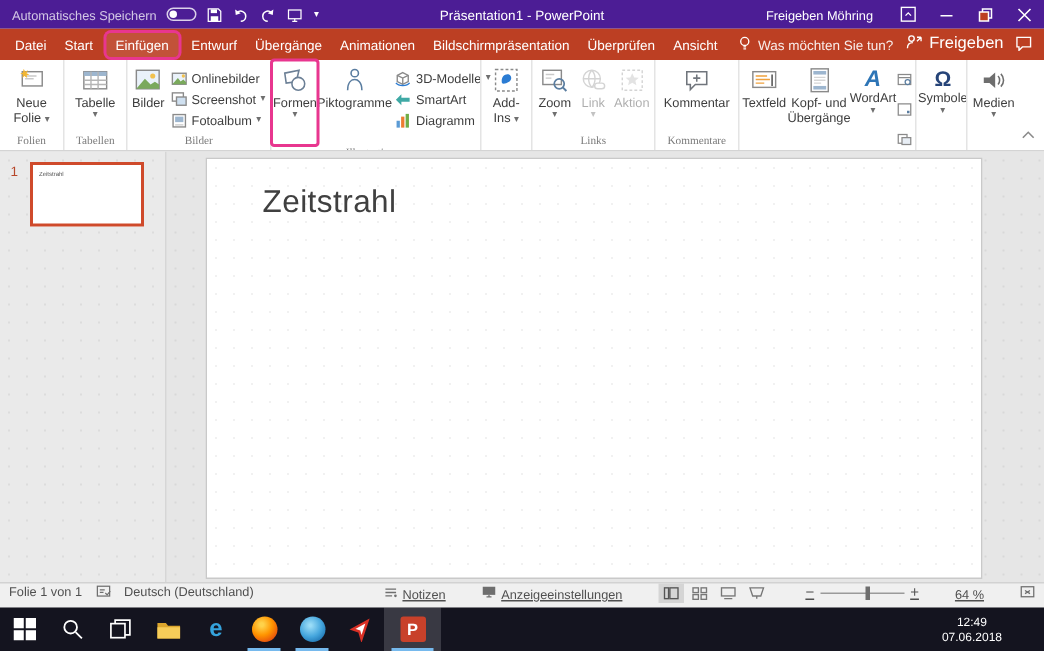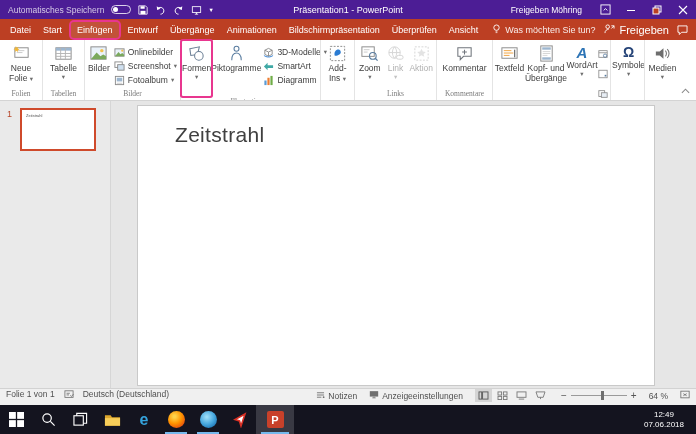--- a/index.html
+++ b/index.html
@@ -55,36 +55,36 @@
   .thumb-title { font-size:4px; color:#555; padding:3px 0 0 4px; }
   .editor { flex:1; position:relative;
     background-image:radial-gradient(circle,#d8d8d8 .6px,transparent .7px); background-size:12px 12px; }
   .slide { position:absolute; left:26px; top:4px; width:518px; height:281px; background:#fff; border:1px solid #c9c9c9;
     background-image:radial-gradient(circle,#f1f1f1 .6px,transparent .7px); background-size:12px 12px; }
   .slide-title { position:absolute; left:37px; top:17px; font-size:21px; font-weight:300; color:#404040; letter-spacing:.3px; }
 
   
   .statusbar { height:17px; background:#f0f0f0; border-top:1px solid #d2d2d2; display:flex; align-items:flex-start; font-size:8.5px; color:#4f4f4f; flex:0 0 auto; padding:0 6px; }
   .sb-left { display:flex; align-items:center; gap:9px; }
-  .sb-right { margin-left:auto; display:flex; align-items:center; gap:12px; }
+  .sb-right { margin-left:auto; display:flex; align-items:center; gap:24px;text-decoration:underline; }
   .sb-item { display:flex; align-items:center; gap:3px; white-space:nowrap; }
   .viewbtns { display:flex; align-items:center; gap:2px; }
   .viewbtn { padding:2px 3px; display:flex; align-items:center; }
   .viewbtn.active { background:#d5d5d5; }
   .zoomslider { display:flex; align-items:center; gap:4px; }
   .ztrack { width:56px; height:1px; background:#9a9a9a; position:relative; }
   .zhandle { position:absolute; left:30px; top:-4px; width:3px; height:9px; background:#6e6e6e; }
   .zminus,.zplus { font-size:10px; color:#555; line-height:8px; }
 
   
   .taskbar { height:29px; background:#14141f; display:flex; align-items:stretch; flex:0 0 auto; }
   .tbtn { width:32px; display:flex; align-items:center; justify-content:center; position:relative; flex:0 0 auto; }
   .tbtn .underline { position:absolute; bottom:0; left:5px; right:5px; height:2px; background:#76b9ed; }
   .tbtn.active-app { background:rgba(255,255,255,.16); width:38px; }
-  .clock { margin-left:auto; color:#fff; font-size:8px; text-align:center; display:flex; flex-direction:column; justify-content:center; line-height:10px; padding-right:12px; }
+  .clock { margin-left:auto; color:#fff; font-size:8px; text-align:center; display:flex; flex-direction:column; justify-content:center; line-height:10px; padding-right:28px; }
   .ff-circle { width:17px; height:17px; border-radius:50%; background:radial-gradient(circle at 38% 32%,#ffd24a 8%,#ff9500 45%,#e1430e 85%); }
   .tb-circle-blue { width:17px; height:17px; border-radius:50%; background:radial-gradient(circle at 40% 35%,#9adcf7 5%,#45a6dd 50%,#1467a8 90%); }
   .edge-e { font-size:16px; font-weight:bold; color:#35a3dc; line-height:16px; }
   .ppt-sq { width:17px; height:17px; background:#c8412a; border-radius:2px; color:#fff; font-size:11px; font-weight:bold; display:flex; align-items:center; justify-content:center; }
 </style>
 </head>
 <body>
 
 <div class="app">
 

